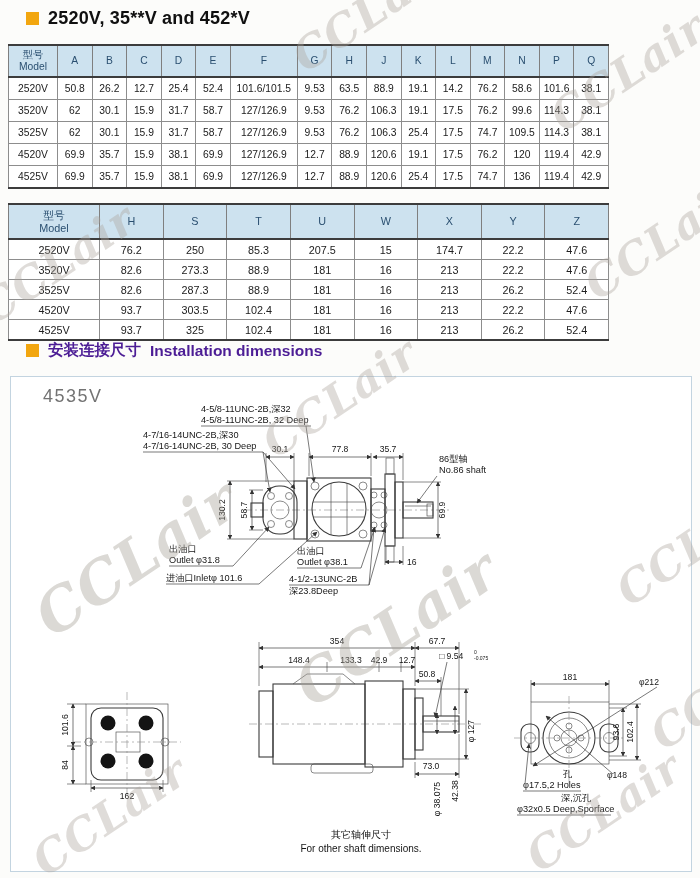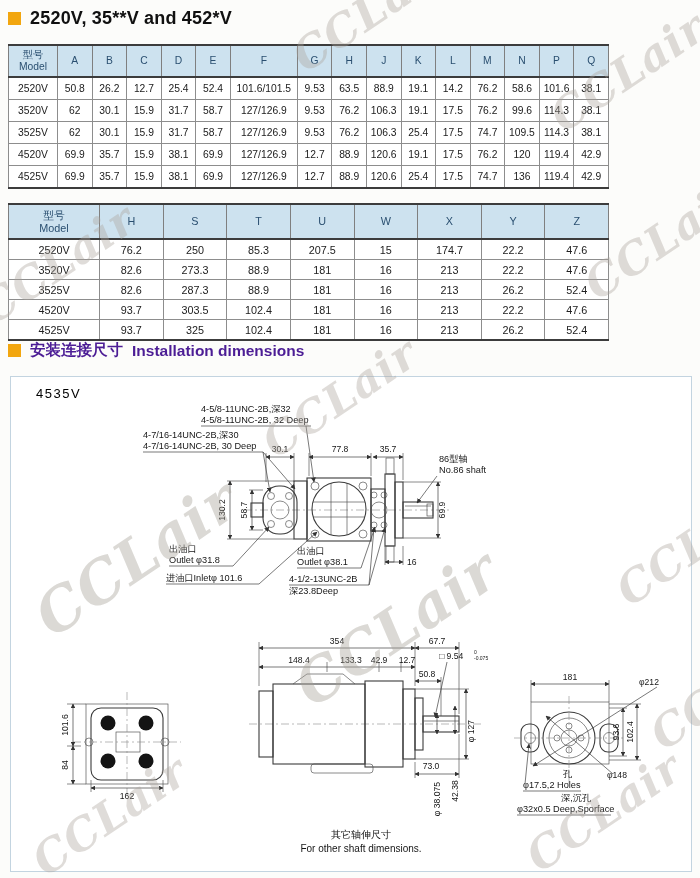--- a/index.html
+++ b/index.html
@@ -4,21 +4,21 @@
 <style>
   html,body{margin:0;padding:0}
   body{width:700px;height:878px;position:relative;background:#fcfcfa;overflow:hidden;
        font-family:"Liberation Sans","DejaVu Sans",sans-serif;}
   
   .wm{position:absolute;z-index:9;pointer-events:none;font-family:"DejaVu Serif",serif;
       font-style:italic;font-weight:bold;color:rgba(170,164,154,.38);
       transform:rotate(-34deg);font-size:44px;letter-spacing:1px;white-space:nowrap}
   .wm.lg{font-size:58px;color:rgba(166,160,150,.40)}
   
-  .sec{position:absolute;left:8px;display:flex;align-items:center;gap:9px;z-index:2}
+  .sec{position:absolute;left:26px;display:flex;align-items:center;gap:9px;z-index:2}
   .bullet{width:13px;height:13px;background:#f2a60f;flex:0 0 auto}
   #title1{top:8px}
   #title1 .txt{font-size:18px;font-weight:bold;color:#101010;letter-spacing:.2px}
   #title2{top:340px}
   #title2 .txt{font-size:15.5px;font-weight:bold;color:#4c1d95}
   
   table{position:absolute;left:8px;border-collapse:collapse;table-layout:fixed;width:601px;
         background:#fff;z-index:1;border:1.5px solid #3d3d3d}
   #table1{top:44px;font-size:10.3px}
   #table2{top:203px;font-size:10.8px}
@@ -28,21 +28,21 @@
   td{text-align:center;color:#202020;border:1px solid #8d8d8d;padding:0 1px}
   tbody tr:last-child td{border-bottom:2px solid #3c3c3c}
   #table1 th{height:30px}   #table1 td{height:21px}
   #table2 th{height:33px}   #table2 td{height:19px}
   #table1 th:first-child{width:46px}
   #table1 th:nth-child(7){width:64px}
   #table2 th:first-child{width:88px}
   
   .panel{position:absolute;left:10px;top:376px;width:680px;height:494px;background:#fff;
          border:1px solid #c3d4e0;z-index:1}
-  .model-lbl{position:absolute;left:25px;top:9px;font-size:13px;color:#000000;
+  .model-lbl{position:absolute;left:32px;top:9px;font-size:18px;color:#737373;
              letter-spacing:1.5px;z-index:2}
   .panel svg{position:absolute;left:0;top:9px}
   
   .o {stroke:#3b3b3b;stroke-width:1.1;fill:none;stroke-linejoin:miter}
   .th{stroke:#4c4c4c;stroke-width:.65;fill:none}
   .cl{stroke:#8a8a8a;stroke-width:.6;stroke-dasharray:8 3 2 3;fill:none}
   .dm{stroke:#3f3f3f;stroke-width:.7;fill:none}
   .bolt{fill:#141414;stroke:none}
   svg text{fill:#161616;font-size:8.6px;font-family:"Liberation Sans","DejaVu Sans",sans-serif}
   svg .lb{font-size:9.2px}

